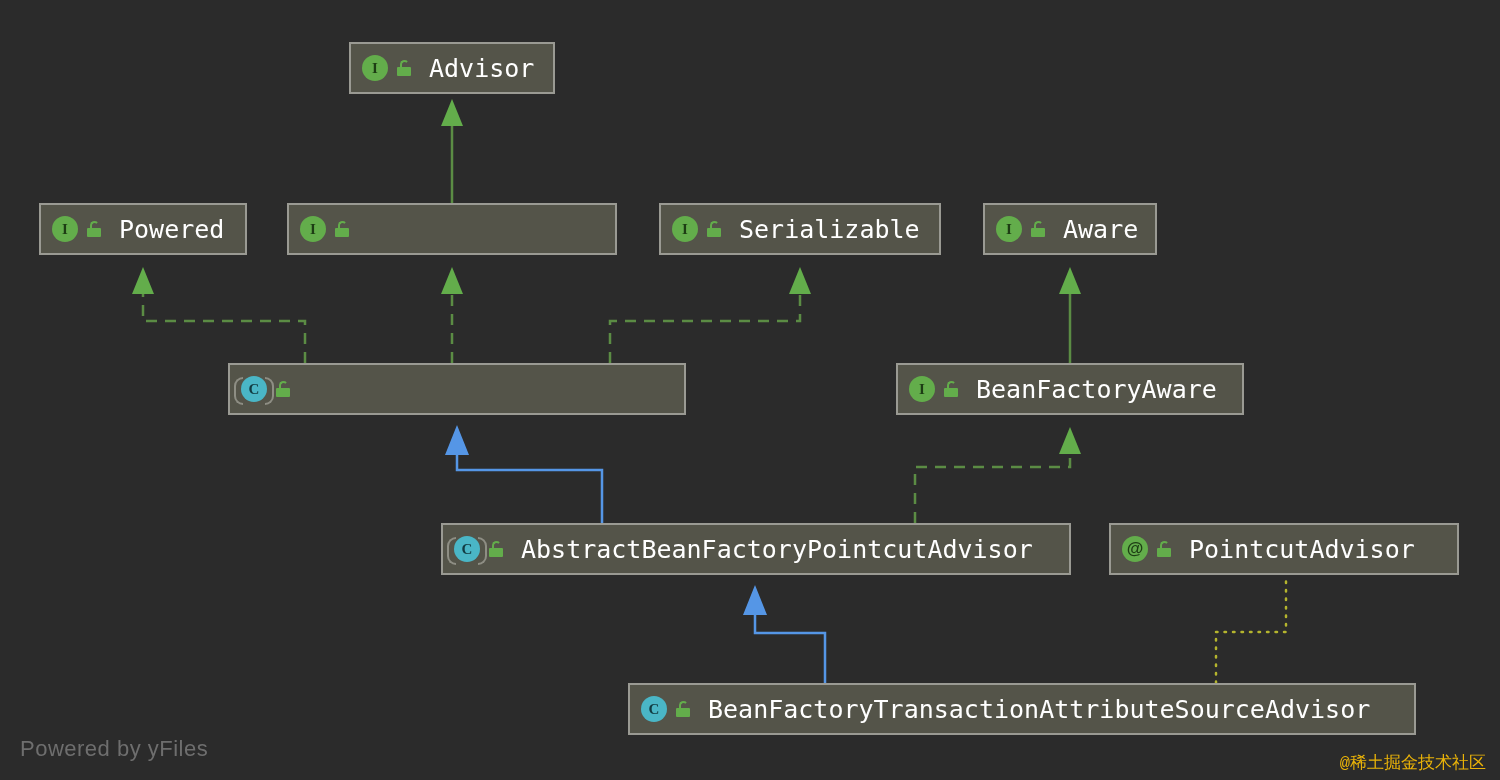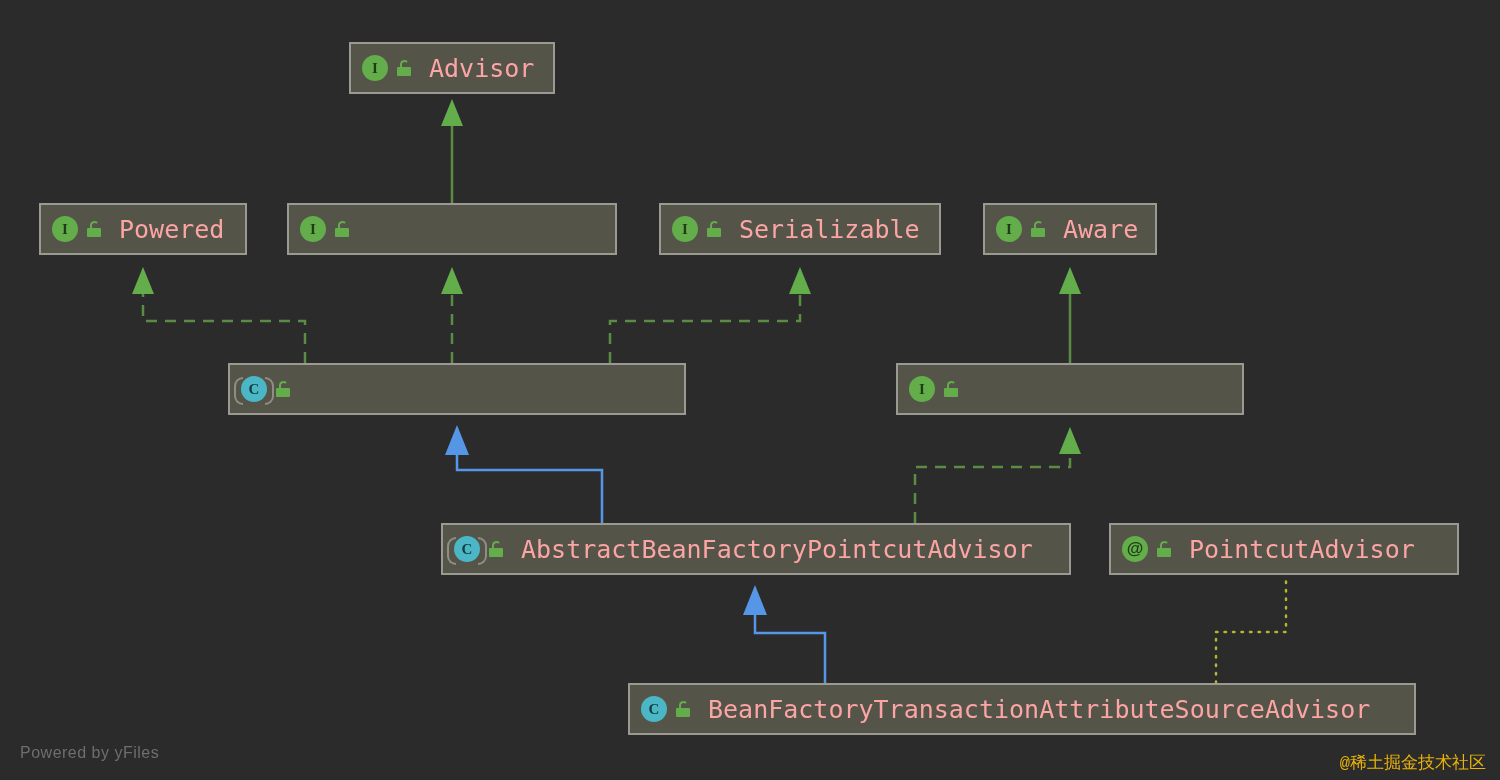--- a/index.html
+++ b/index.html
@@ -86,31 +86,31 @@
   }
   .node .lock .body {
     position: absolute;
     left: 0; bottom: 0;
     width: 14px; height: 9px;
     background: #63ad4b;
     border-radius: 1px;
   }
   .node .label {
     margin-left: 16px;
-    color: #fca5a5;
+    color: #ffffff;
     font-family: "DejaVu Sans Mono", monospace;
     font-size: 25px;
     letter-spacing: 0px;
     line-height: 1;
   }
   .watermark-left {
     position: absolute;
     left: 20px; bottom: 18px;
     color: #6e6e6e;
-    font-size: 16px;
+    font-size: 22px;
     font-family: "Liberation Sans", sans-serif;
     letter-spacing: 0.5px;
     z-index: 8;
     margin-top: 42px;
   }
   .watermark-right {
     position: absolute;
     right: 14px; bottom: 6px;
     color: #eab308;
     font-size: 17px;
@@ -229,20 +229,21 @@
         <span class="body"></span>
     </span>
   </div>
 
   <div class="node" style="left:896px; top:363px; width:348px;">
     <span class="badge iface">I</span>
     <span class="lock">
       <span class="shackle"></span>
         <span class="body"></span>
     </span>
+    <span class="label">BeanFactoryAware</span>
   </div>
 
   <div class="node" style="left:441px; top:523px; width:630px;">
     <span class="badge abstract-cls">C</span>
     <span class="lock">
       <span class="shackle"></span>
         <span class="body"></span>
     </span>
     <span class="label">AbstractBeanFactoryPointcutAdvisor</span>
   </div>

